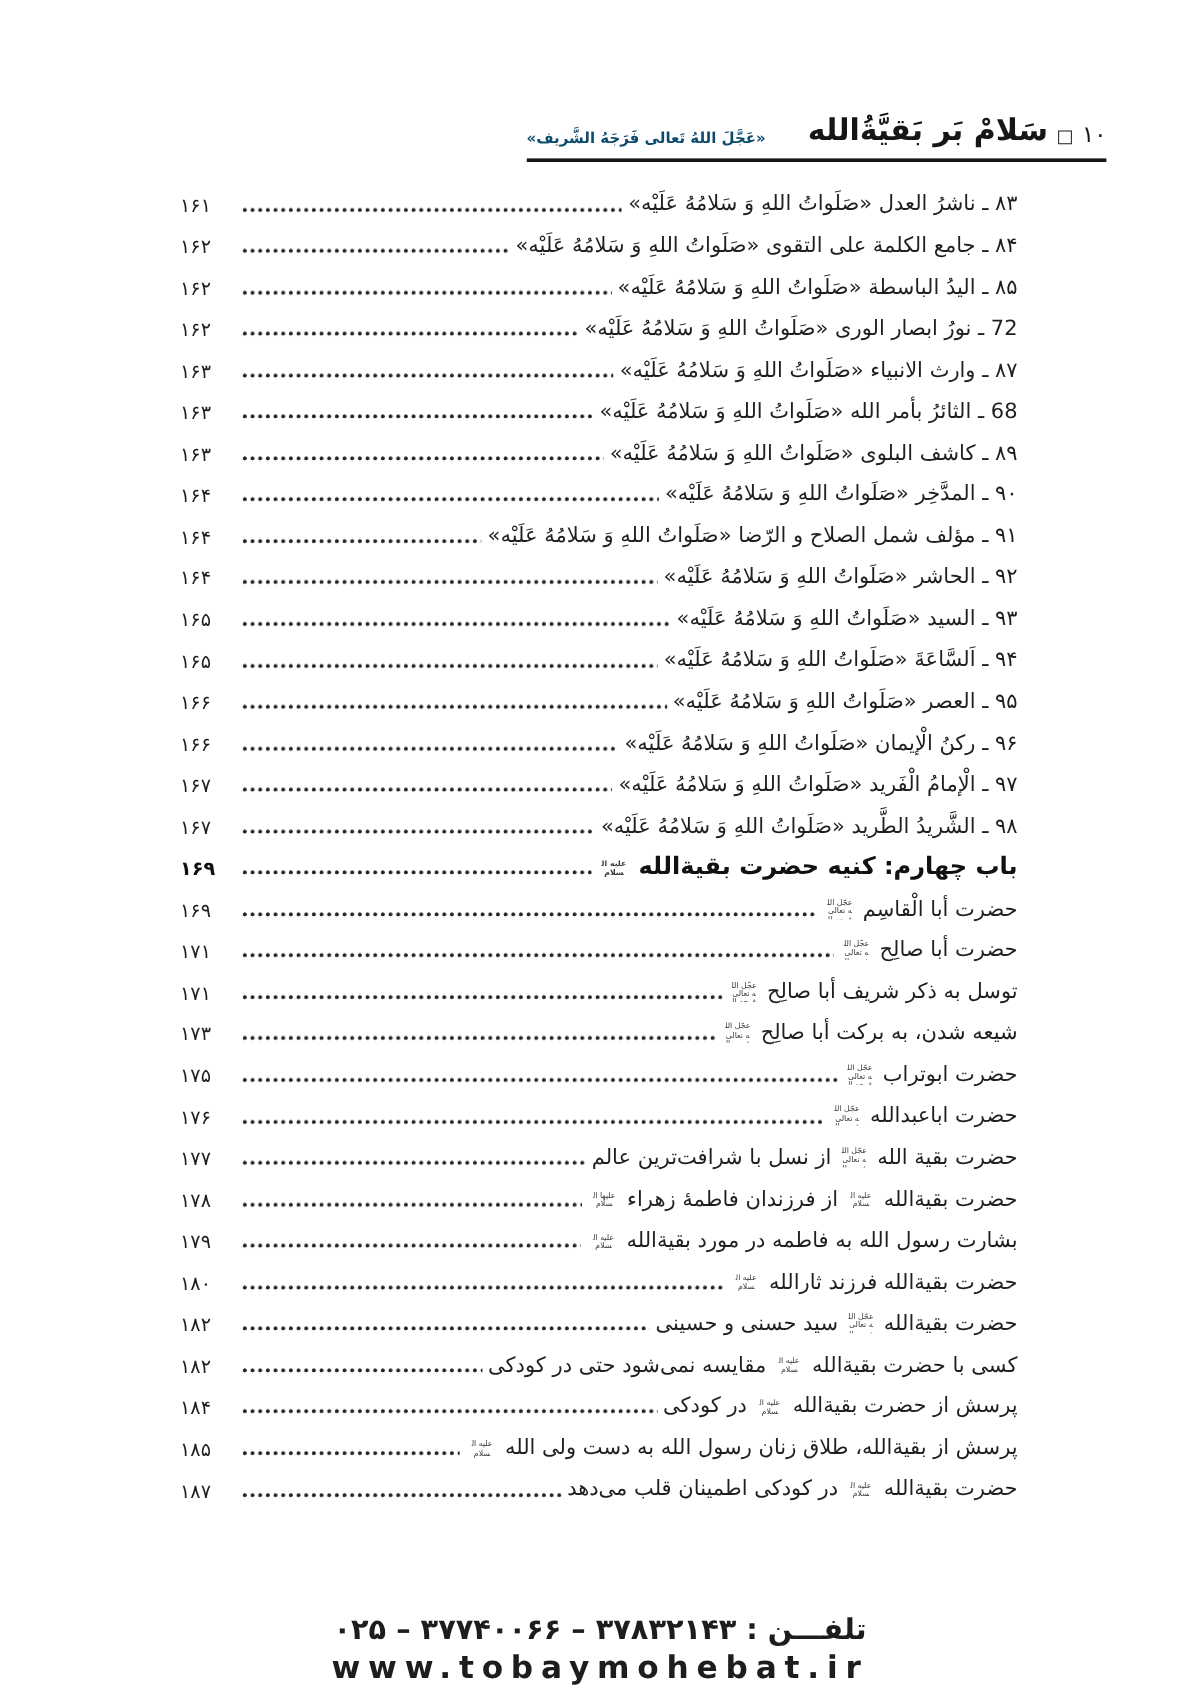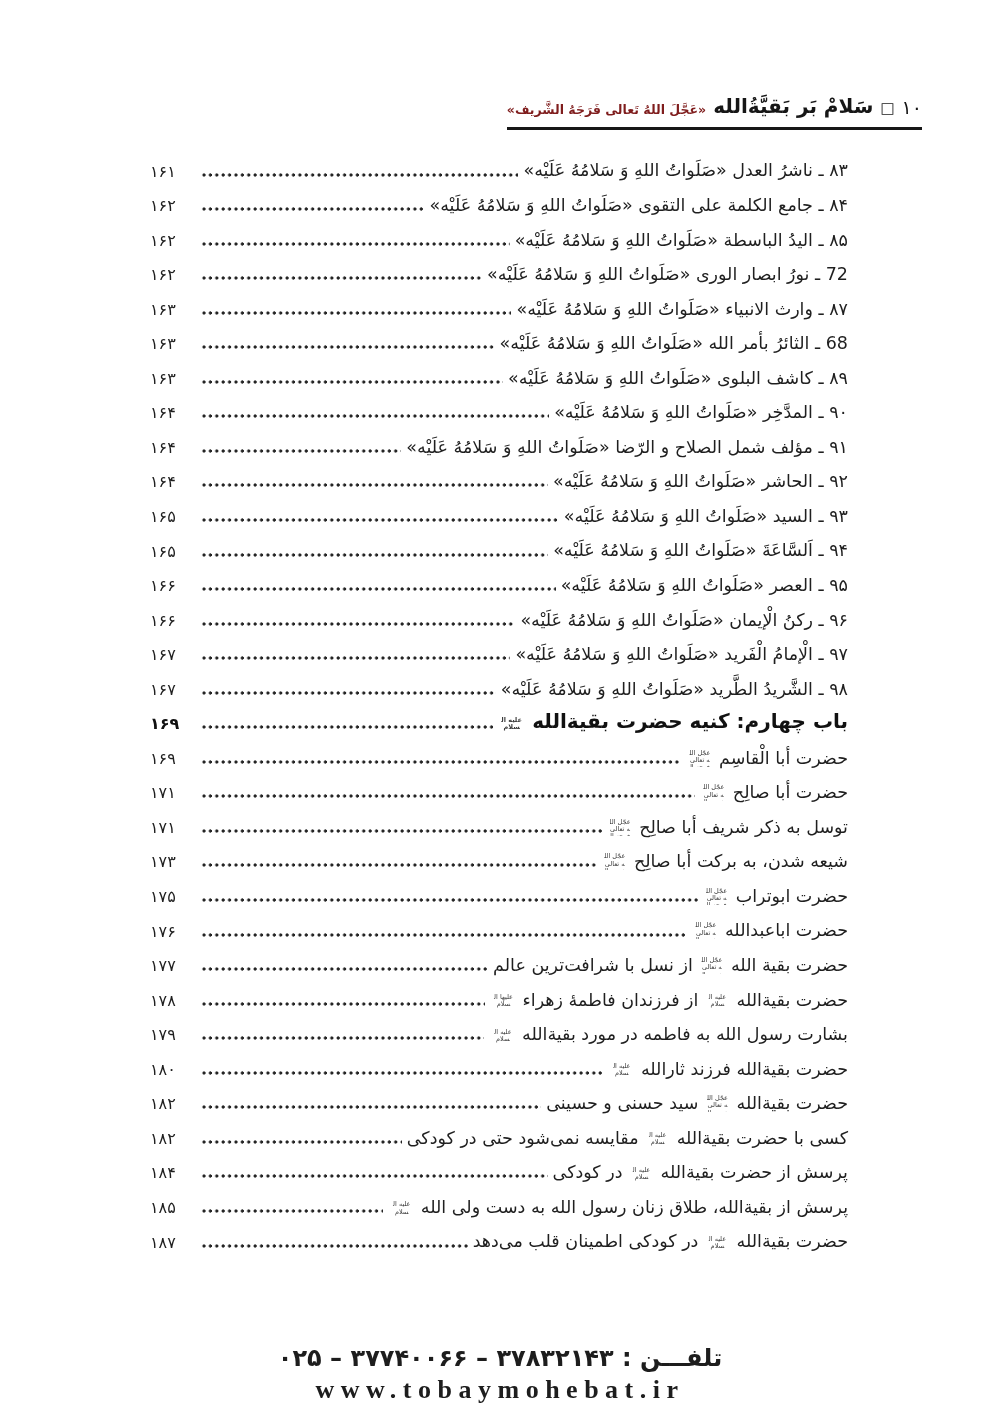--- a/index.html
+++ b/index.html
@@ -17,22 +17,22 @@
     position:absolute;
     top:94px; right:78px;
     display:flex; align-items:flex-end; gap:7px;
     direction:rtl;
     border-bottom:3px solid #171717;
     padding-bottom:9px;
     white-space:nowrap;
   }
   .header .pgnum{font-size:19px;font-weight:normal;color:#161616;}
   .header .orn{font-size:15px;color:#161616;transform:translateY(-1px);}
-  .header .btitle{font-size:20px;font-weight:bold;color:#161616;}
-  .header .bhon{font-size:12.5px;font-weight:bold;color:#7f1d1d;padding-bottom:1px;}
+  .header .btitle{font-size:25px;font-weight:bold;color:#161616;margin-left:28px;}
+  .header .bhon{font-size:12.5px;font-weight:bold;color:#0c4a6e;padding-bottom:1px;}
   
   .toc{
     position:absolute;
     top:151px; right:152px; left:150px;
   }
   .row{
     display:flex;
     align-items:flex-end;
     height:34.55px;
     direction:rtl;
@@ -94,21 +94,20 @@
     letter-spacing:1.5px;
     direction:rtl;
   }
   .footer .website{
     margin-top:3px;
     font-size:26px;
     font-weight:bold;
     color:#1d1d1d;
     letter-spacing:6.5px;
     direction:ltr;
-    font-family:Liberation Serif, serif;
   }
 </style>
 </head>
 <body>
 
 <div class="page">
 
   <div class="header">
     <span class="pgnum">۱۰</span>
     <span class="orn">□</span>

